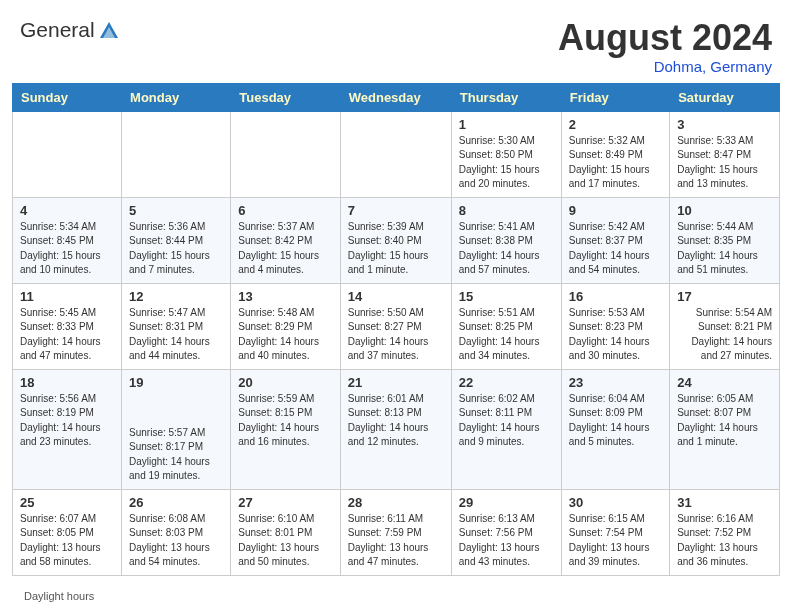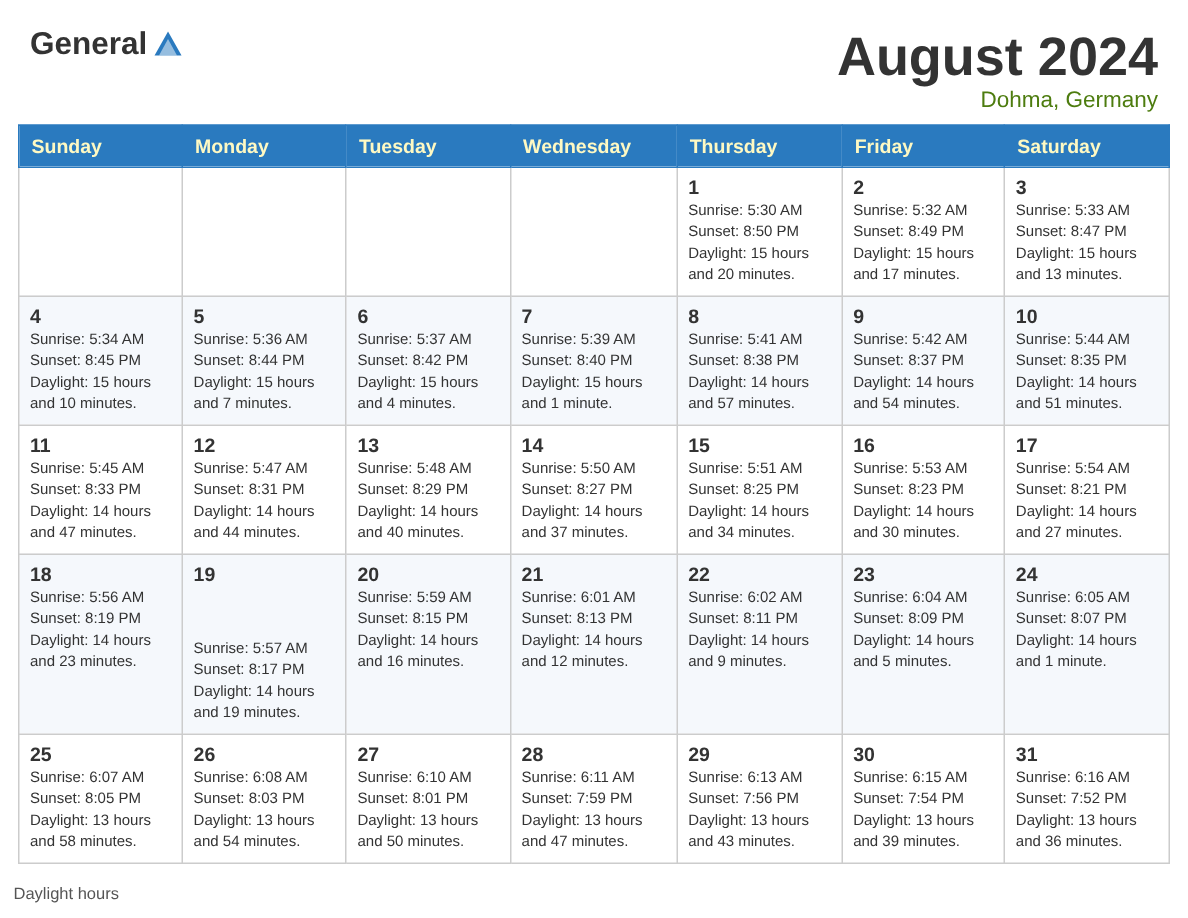--- a/index.html
+++ b/index.html
@@ -24,21 +24,21 @@
       text-align: right;
     }
     .month-year {
       font-size: 36px;
       font-weight: bold;
       color: #333;
       line-height: 1.1;
     }
     .location {
       font-size: 15px;
-      color: #4d7c0f;
+      color: #1d4ed8;
     }
     .calendar {
       width: 100%;
       border-collapse: collapse;
       margin: 0;
       padding: 0 12px 12px 12px;
     }
     .calendar th {
       background-color: #2a7abf;
       color: #fef9c3;
@@ -69,35 +69,35 @@
     }
     .cell-info {
       font-size: 10px;
       line-height: 1.45;
       color: #333;
     }
     .empty-cell {
       background: #fff !important;
     }
     .footer {
-      padding: 4px 12px 10px 9px;
+      padding: 4px 12px 10px 24px;
       font-size: 11px;
       color: #555;
     }
     .cal-wrap {
       padding: 0 12px 10px 12px;
     }
   </style>
 </head>
 <body>
 
 <div class="header">
   <div class="logo">
     <div>
-      <div style="font-size:21px;font-weight:bold;color:#333;line-height:1.15;">
+      <div style="font-size:21px;font-weight:normal;color:#333;line-height:1.15;">
         <span style="color:#333;">General</span><svg style="display:inline-block;vertical-align:middle;margin-left:3px;" width="22" height="22" viewBox="0 0 22 22">
             <polygon points="11,2 20,18 2,18" fill="#2a7abf"></polygon>
             <polygon points="11,7 17,18 5,18" fill="#fff" opacity="0.5"></polygon>
           </svg>
       </div>
     </div>
   </div>
   <div class="title-block">
     <div class="month-year">August 2024</div>
     <div class="location">Dohma, Germany</div>
@@ -234,21 +234,21 @@
           </td>
           <td>
             <span class="day-num">16</span>
             <div class="cell-info" style="white-space: pre-line;">Sunrise: 5:53 AM
 Sunset: 8:23 PM
 Daylight: 14 hours
 and 30 minutes.</div>
           </td>
           <td>
             <span class="day-num">17</span>
-            <div class="cell-info" style="white-space: pre-line;">Sunrise: 5:54 AM
+            <div class="cell-info" style="white-space: pre-line; text-align: right;">Sunrise: 5:54 AM
 Sunset: 8:21 PM
 Daylight: 14 hours
 and 27 minutes.</div>
           </td>
         </tr>
         <tr>
           <td>
             <span class="day-num">18</span>
             <div class="cell-info" style="white-space: pre-line;">Sunrise: 5:56 AM
 Sunset: 8:19 PM

